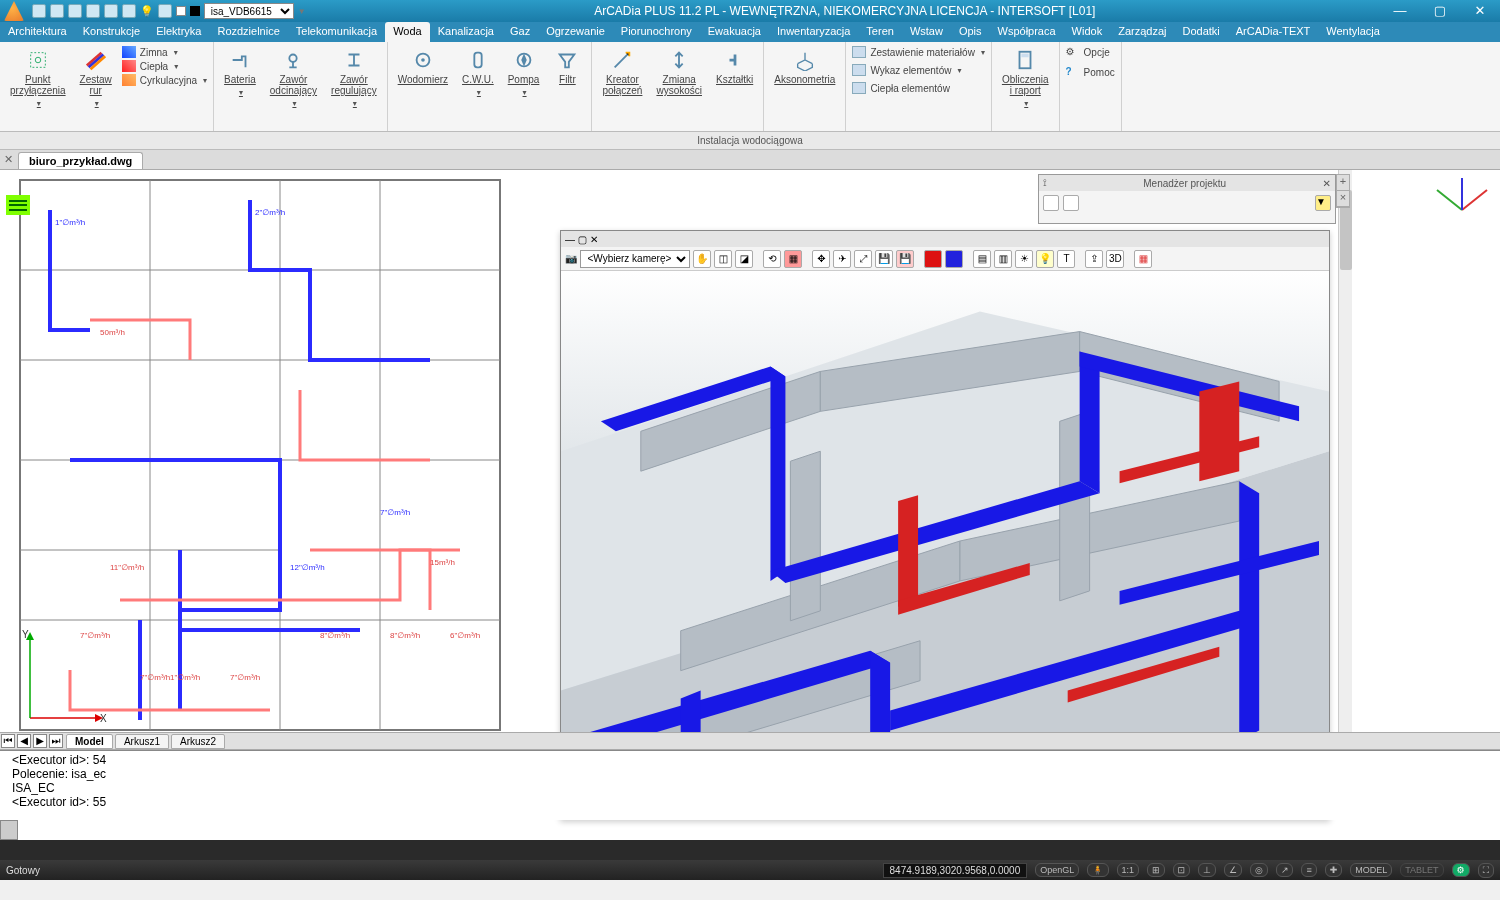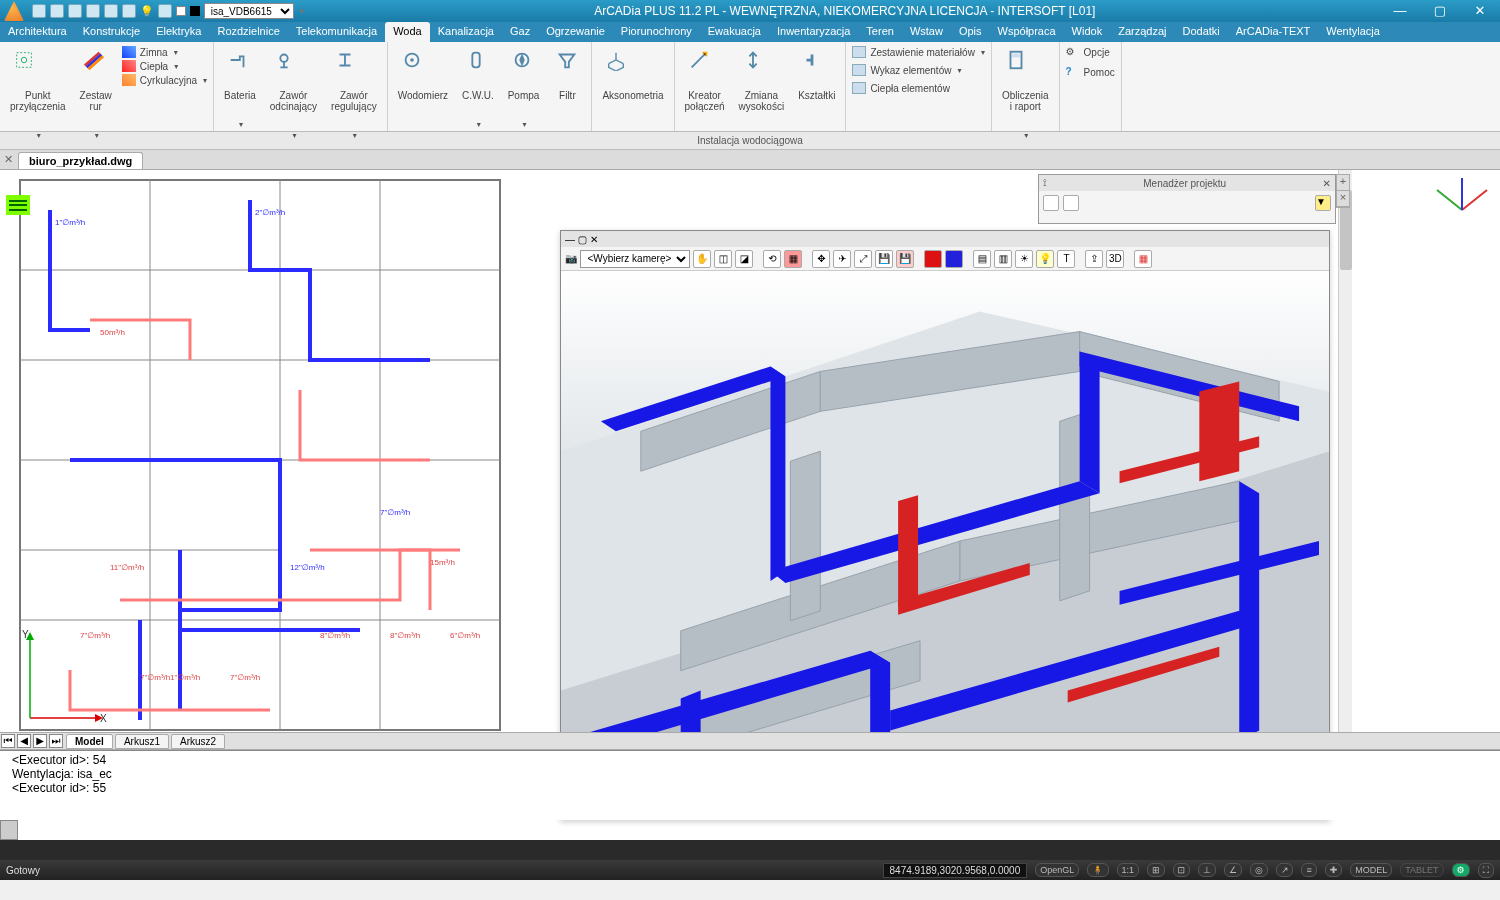--- a/index.html
+++ b/index.html
@@ -11,21 +11,21 @@
 .layer-select { height: 16px; font-size: 10px; background: #fff; color: #000; border: 1px solid #888; padding: 0 2px; width: 90px; }
 .title-text { flex: 1; text-align: center; font-size: 12px; }
 .winbtns { display: flex; }
 .winbtn { width: 40px; height: 22px; text-align: center; line-height: 22px; font-size: 13px; color: #fff; }
 .menubar { height: 20px; background: #2d8ab8; display: flex; font-size: 11px; color: #fff; }
 .menubar .mitem { padding: 3px 8px; cursor: default; }
 .menubar .mitem.active { background: #f5f5f5; color: #000; border-radius: 3px 3px 0 0; }
 .ribbon { height: 90px; background: #f5f5f5; border-bottom: 1px solid #bbb; display: flex; font-size: 10px; color: #444; }
 .rgroup { border-right: 1px solid #d0d0d0; padding: 4px 6px 2px; display: flex; flex-direction: column; justify-content: space-between; }
 .rrow { display: flex; gap: 6px; }
-.rbtn { display: flex; flex-direction: column; gap: 18px; padding: 2px 4px; cursor: default; text-align: center; line-height: 11px; border-radius: 3px; }
+.rbtn { display: flex; flex-direction: column; align-items: center; gap: 2px; padding: 2px 4px; cursor: default; text-align: center; line-height: 11px; border-radius: 3px; text-decoration: underline; }
 .ricon { width: 28px; height: 24px; display: flex; align-items: center; justify-content: center; }
 .ricon svg { width: 24px; height: 22px; }
 .small-stack { display: flex; flex-direction: column; gap: 2px; font-size: 10px; }
 .small-stack .srow { display: flex; align-items: center; gap: 4px; }
 .sicon { width: 14px; height: 12px; }
 .caret { font-size: 8px; color: #555; margin-left: 2px; }
 .ribbon-footer { height: 18px; background: #e9e9e9; border-bottom: 1px solid #bbb; font-size: 10px; color: #555; text-align: center; line-height: 18px; }
 .doc-tabs { height: 20px; background: #dcdcdc; display: flex; align-items: flex-end; font-size: 11px; position: relative; border-bottom:1px solid #aaa;}
 .doc-tabs .x { position: absolute; left: 4px; top: 3px; font-size: 11px; color: #666; }
 .dtab { background: #fff; border: 1px solid #aaa; border-bottom: none; padding: 2px 10px; margin-left: 18px; border-radius: 3px 3px 0 0; font-weight: bold; }
@@ -235,32 +235,20 @@
           </div>
           <span>Filtr</span>
         </div>
   </div>
     </div>
   <div class="rgroup">
       <div class="rrow">
     <div class="rbtn">
           <div class="ricon">
             <svg viewBox="0 0 24 24">
-              <path d="M4 16l8-4 8 4M12 12V4M4 16v4l8 4 8-4v-4" fill="none" stroke="#58a" stroke-width="1.5"></path>
-            </svg>
-          </div>
-          <span>Aksonometria</span>
-        </div>
-  </div>
-    </div>
-  <div class="rgroup">
-      <div class="rrow">
-    <div class="rbtn">
-          <div class="ricon">
-            <svg viewBox="0 0 24 24">
               <path d="M4 20L20 4" stroke="#58a" stroke-width="2"></path>
               <path d="M16 4l4 0 0 4" stroke="#fa0" stroke-width="2"></path>
             </svg>
           </div>
           <span style="white-space:pre">Kreator
 połączeń</span>
         </div>
     <div class="rbtn">
           <div class="ricon">
             <svg viewBox="0 0 24 24">
@@ -270,20 +258,32 @@
           <span style="white-space:pre">Zmiana
 wysokości</span>
         </div>
     <div class="rbtn">
           <div class="ricon">
             <svg viewBox="0 0 24 24">
               <path d="M6 12h6v-6M12 12v6" stroke="#58a" stroke-width="3" fill="none"></path>
             </svg>
           </div>
           <span>Kształtki</span>
+        </div>
+  </div>
+    </div>
+  <div class="rgroup">
+      <div class="rrow">
+    <div class="rbtn">
+          <div class="ricon">
+            <svg viewBox="0 0 24 24">
+              <path d="M4 16l8-4 8 4M12 12V4M4 16v4l8 4 8-4v-4" fill="none" stroke="#58a" stroke-width="1.5"></path>
+            </svg>
+          </div>
+          <span>Aksonometria</span>
         </div>
   </div>
     </div>
   <div class="rgroup">
     <div class="small-stack" style="gap:6px;">
       <div class="srow">
           <span class="sicon" style="background:#cde;border:1px solid #8ab"></span>
           <span>Zestawienie materiałów</span>
           <span class="caret">▾</span>
         </div>
@@ -510,21 +510,22 @@
     <div class="sheet-nav">◀</div>
     <div class="sheet-nav">▶</div>
     <div class="sheet-nav">⏭</div>
     <div class="stab active">Model</div>
     <div class="stab">Arkusz1</div>
     <div class="stab">Arkusz2</div>
   </div>
 
   <div class="cmdline">
     <div class="ln">&lt;Executor id&gt;: 54</div>
-    <div class="ln">Wentylacja: isa_ec</div>
+    <div class="ln">Polecenie: isa_ec</div>
+    <div class="ln">ISA_EC</div>
     <div class="ln">&lt;Executor id&gt;: 55</div>
   </div>
   <div class="cmd-handle"></div>
 
   <div style="position:absolute;left:0;bottom:20px;height:20px;width:100%;background:#2a2a2a"></div>
 
   <div class="statusbar">
     <span>Gotowy</span>
     <span class="sp"></span>
     <span style="background:#111;padding:1px 6px;border:1px solid #444">8474.9189,3020.9568,0.0000</span>

